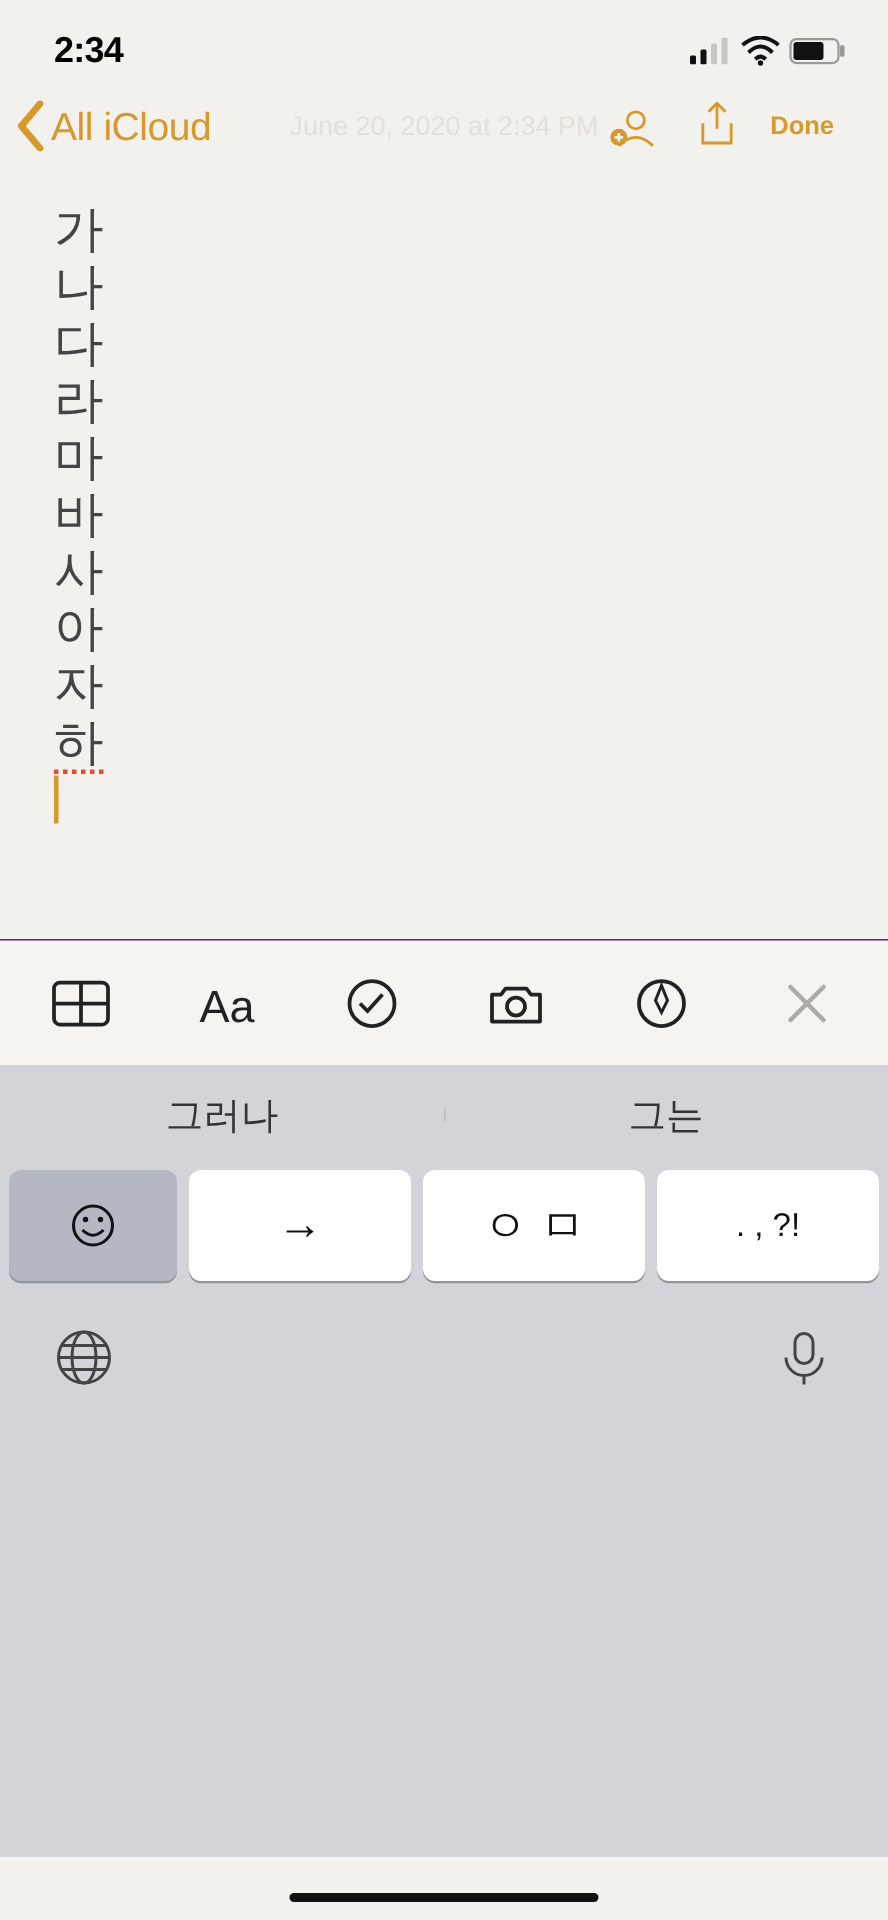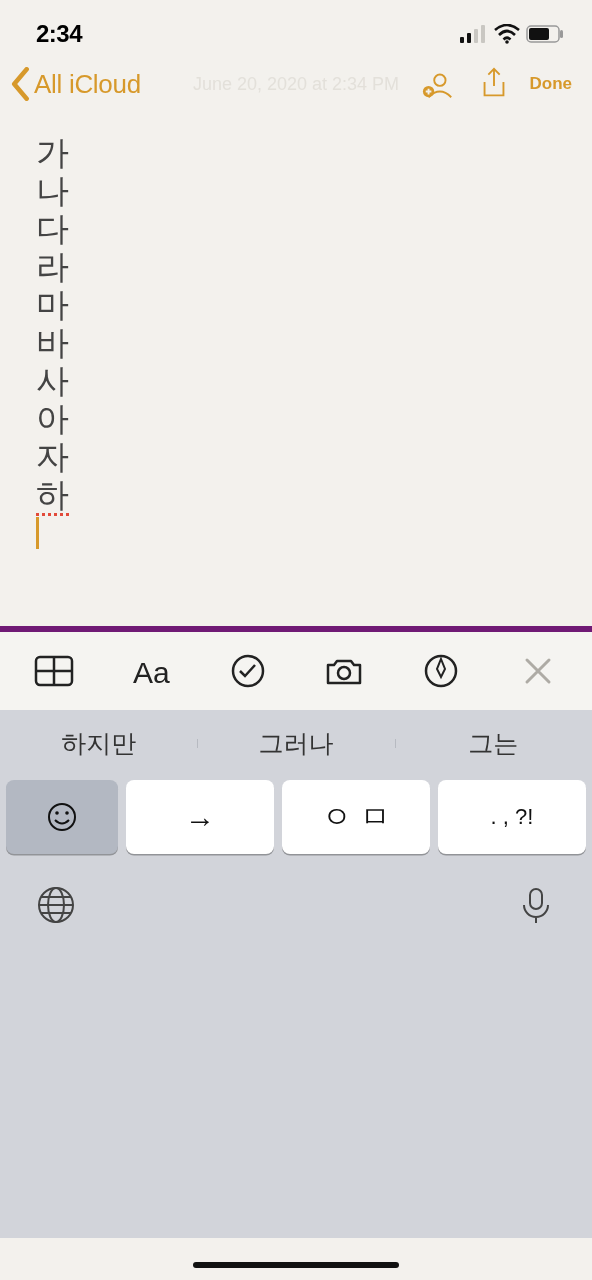--- a/index.html
+++ b/index.html
@@ -1,31 +1,31 @@
 <!DOCTYPE html>
 <html><head>
 <meta charset="utf-8">
 <style>
 *{box-sizing:border-box;margin:0;padding:0;font-family:-apple-system,"SF Pro Text","Helvetica Neue",sans-serif;}
 body{width:592px;height:1280px;background:#f3f1ed;overflow:hidden;position:relative;}
 .status-bar{height:52px;display:flex;justify-content:space-between;align-items:center;padding:16px 28px 0 36px;}
 .status-time{font-size:24px;font-weight:600;letter-spacing:-.5px;}
 .status-right{display:flex;align-items:center;gap:6px;}
-.nav{height:64px;display:flex;align-items:center;padding:0 20px 0 10px;color:#d7992b;}
+.nav{height:64px;display:flex;align-items:center;padding:0 36px 0 10px;color:#d7992b;}
 .back{display:flex;align-items:center;gap:2px;font-size:26px;letter-spacing:-.3px;}
 .back svg{width:22px;height:34px;}
 .nav-spacer{flex:1;}
 .nav-icon{width:56px;display:flex;justify-content:center;align-items:center;}
 .nav-icon svg{width:34px;height:34px;stroke:#d7992b;fill:none;stroke-width:2;}
 .done{font-size:17px;font-weight:600;margin-left:8px;}
 .date{text-align:center;font-size:18px;color:#e3e0da;margin-top:-42px;height:0;overflow:visible;position:relative;z-index:-1;}
 .note{padding:60px 36px 0;font-size:33px;line-height:38px;color:#444;white-space:pre;height:552px;}
 .cursor{display:inline-block;width:3px;height:32px;background:#d7992b;vertical-align:middle;margin-top:-4px;}
 .note .spell{border-bottom:3px dotted #e24a3a;}
-.toolbar{height:84px;display:flex;align-items:center;background:#f5f4f1;border-top:6px solid #701a75;padding:0 6px;}
+.toolbar{height:84px;display:flex;align-items:center;background:#f5f4f1;border-top:1px solid #701a75;padding:0 6px;}
 .tool{flex:1;display:flex;justify-content:center;align-items:center;}
 .tool svg{width:44px;height:40px;}
 .tool.close svg{width:30px;height:30px;}
 .kb{height:528px;background:#d2d4da;}
 .sugg{height:66px;display:flex;align-items:center;}
 .sugg-item{flex:1;text-align:center;font-size:25px;color:#333;position:relative;}
 .sugg-item+.sugg-item:before{content:"";position:absolute;left:0;top:12px;bottom:12px;width:1px;background:#b7bac1;}
 .key-rows{padding:4px 6px 0;display:flex;flex-direction:column;gap:14px;}
 .row{display:flex;gap:8px;}
 .key{background:#fff;border-radius:8px;box-shadow:0 1.5px 0 rgba(0,0,0,.3);display:flex;justify-content:center;align-items:center;font-size:30px;color:#111;height:74px;}
@@ -141,21 +141,20 @@
     </div>
   <div class="tool close">
       <svg viewBox="0 0 30 30">
         <path d="M4 4 L26 26 M26 4 L4 26" stroke="#aeaba5" stroke-width="3" stroke-linecap="round"></path>
       </svg>
     </div>
 </div>
 
 <div class="kb">
   <div class="sugg">
-    <div class="sugg-item">하지만</div>
     <div class="sugg-item">그러나</div>
     <div class="sugg-item">그는</div>
   </div>
   <div class="key-rows">
     <div class="row">
       <div class="key dark side">
           <svg width="32" height="32" viewBox="0 0 32 32">
             <circle cx="16" cy="16" r="13" stroke="#111" stroke-width="2" fill="none"></circle>
             <circle cx="11" cy="12" r="1.8" fill="#111"></circle>
             <circle cx="21" cy="12" r="1.8" fill="#111"></circle>

